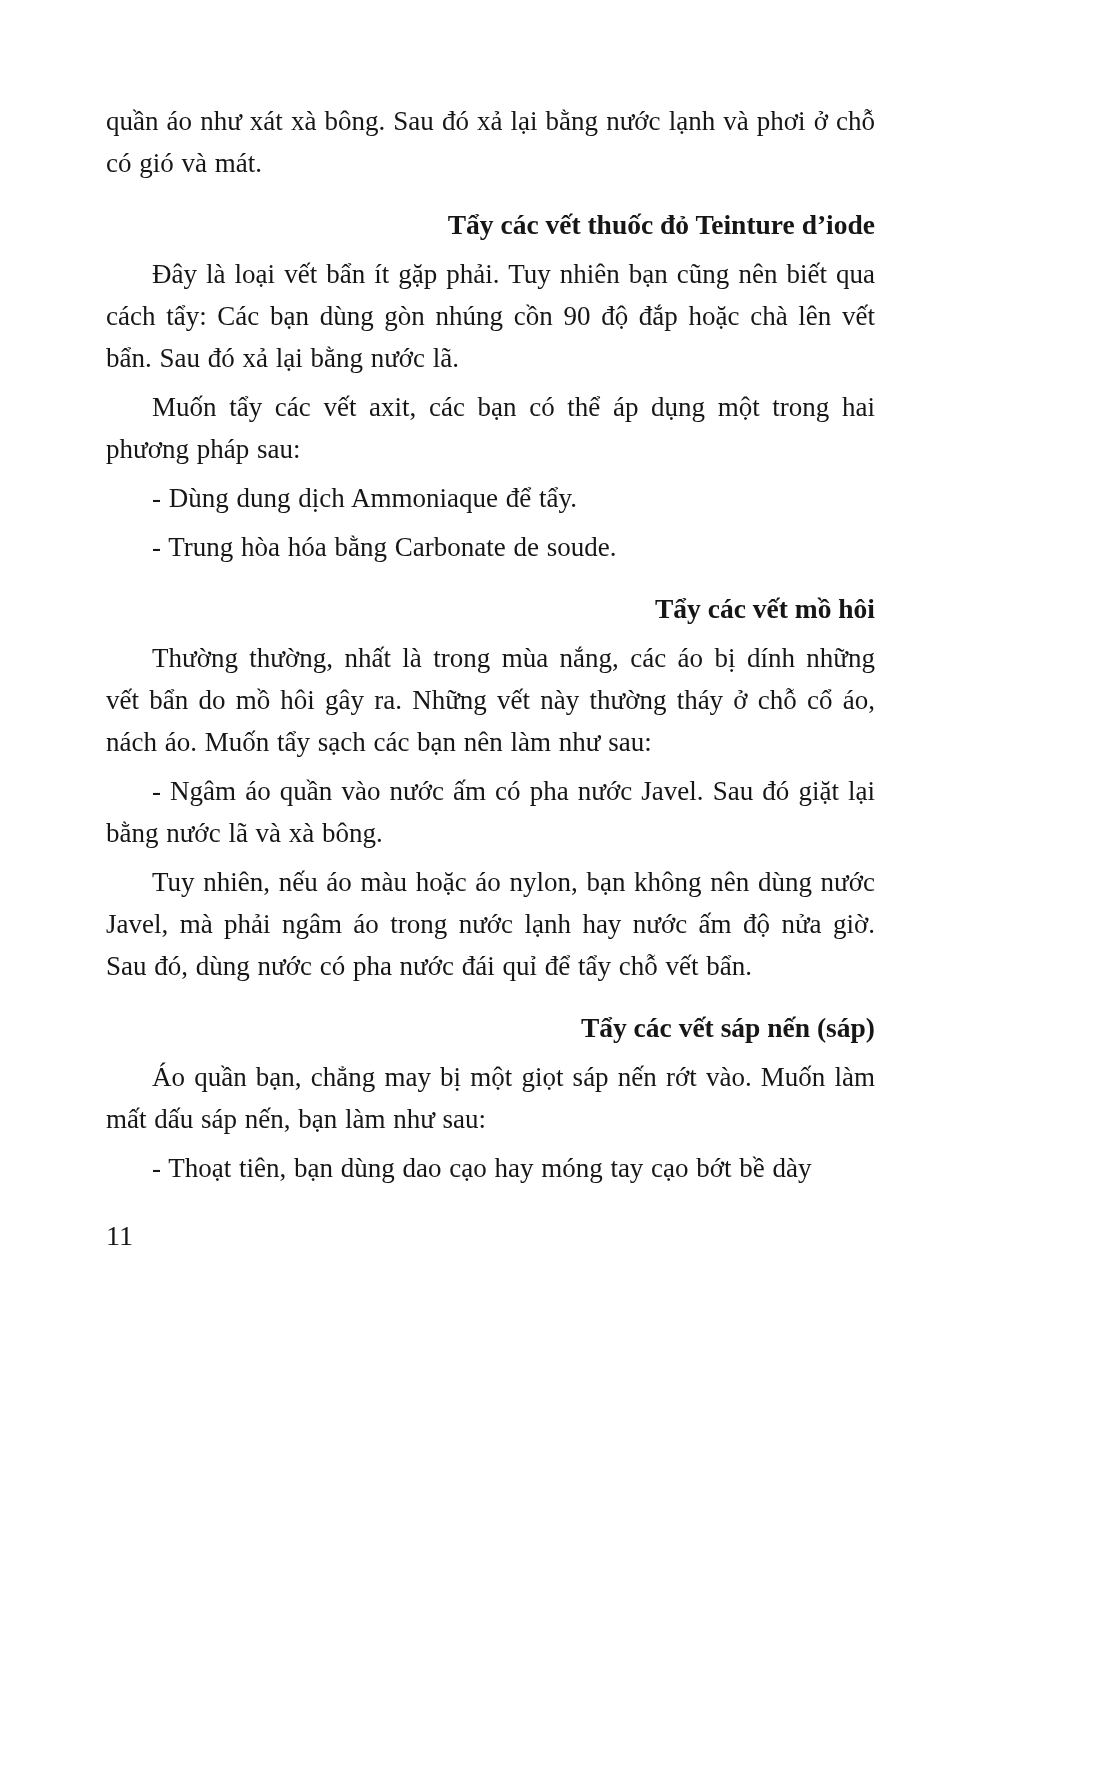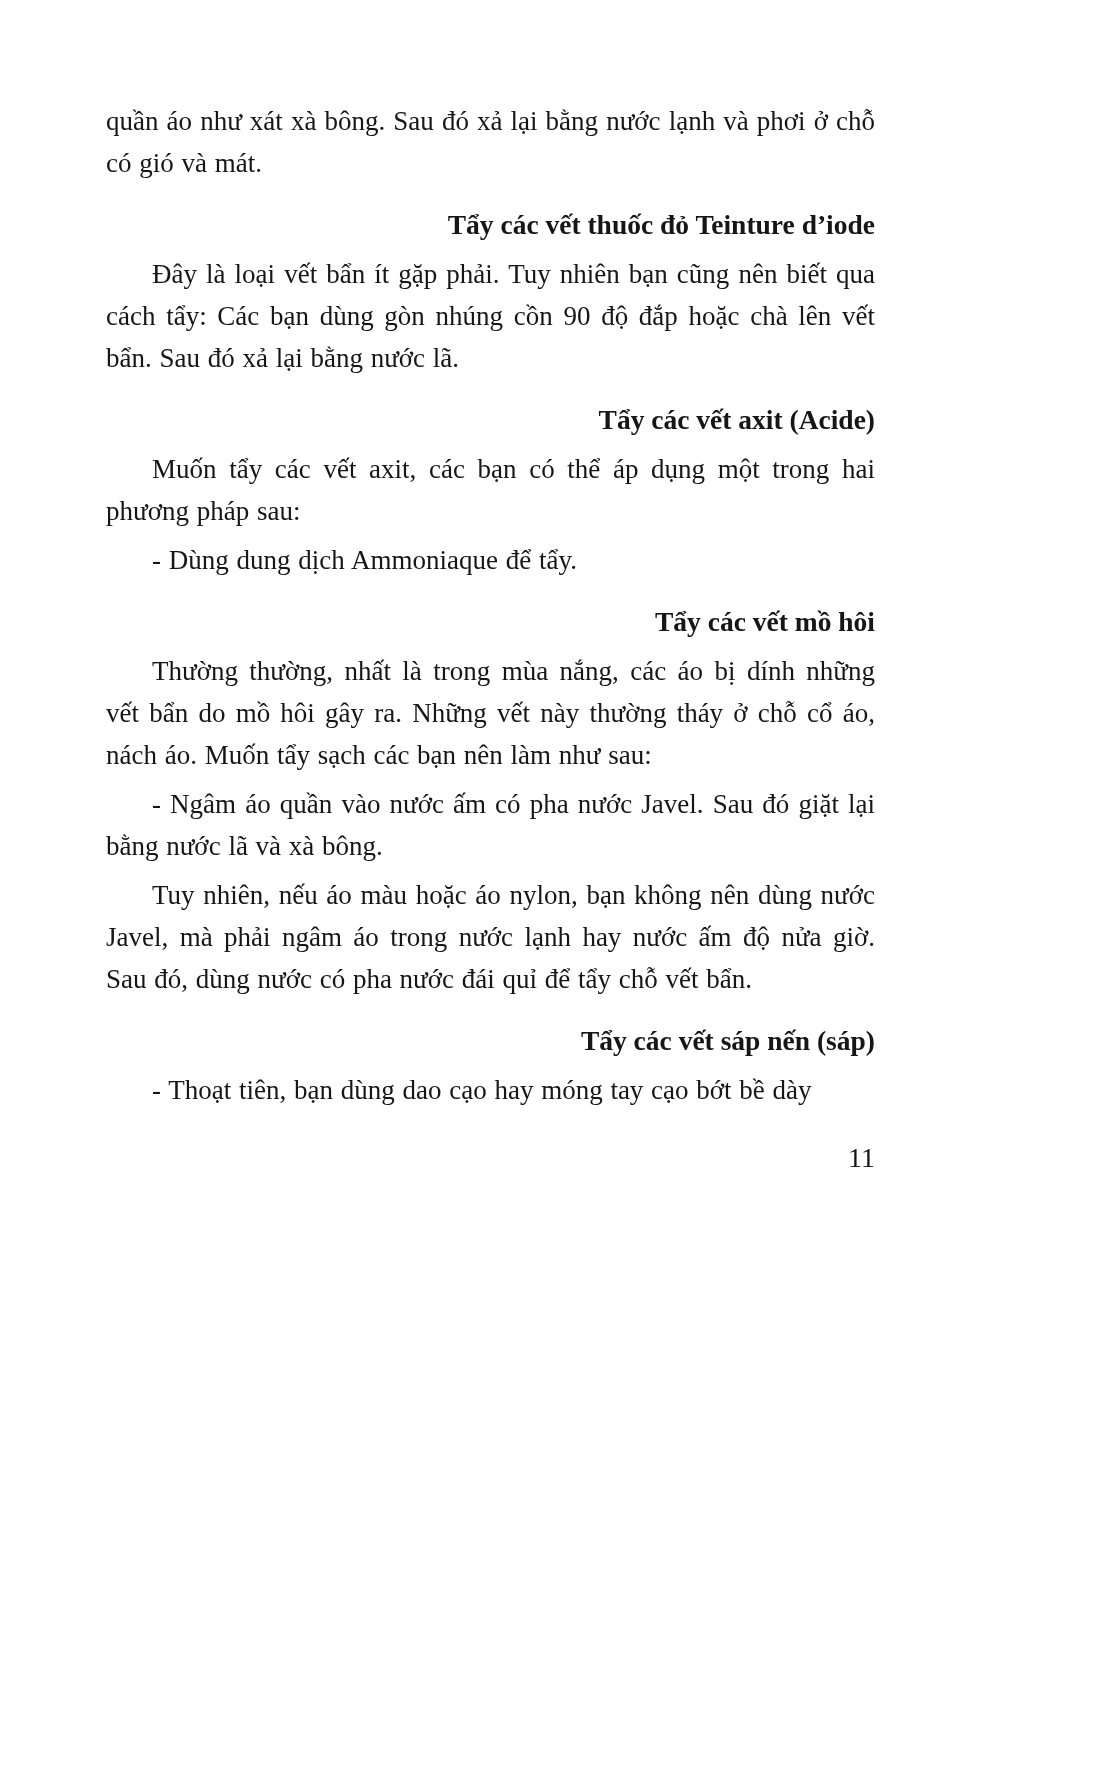--- a/index.html
+++ b/index.html
@@ -28,53 +28,53 @@
   .para.indent { text-indent: 46px; }
   .heading {
     font-size: 27.5px;
     line-height: 42px;
     font-weight: bold;
     text-align: right;
     margin: 20px 0 7px 0;
   }
   .page-number {
     margin-top: 26px;
-    text-align: right;
     font-size: 28px;
     line-height: 42px;
   }
 </style>
 </head>
 <body>
 
 <main class="page">
 
   <p class="para">quần áo như xát xà bông. Sau đó xả lại bằng nước lạnh và phơi ở chỗ có gió và mát.</p>
 
   <h2 class="heading">Tẩy các vết thuốc đỏ Teinture d’iode</h2>
 
   <p class="para indent">Đây là loại vết bẩn ít gặp phải. Tuy nhiên bạn cũng nên biết qua cách tẩy: Các bạn dùng gòn nhúng cồn 90 độ đắp hoặc chà lên vết bẩn. Sau đó xả lại bằng nước lã.</p>
 
-  <h2 class="heading">Tẩy các vết axit (Acide)</h2>
 
   <p class="para indent">Muốn tẩy các vết axit, các bạn có thể áp dụng một trong hai phương pháp sau:</p>
 
   <p class="para indent">- Dùng dung dịch Ammoniaque để tẩy.</p>
 
+  <p class="para indent">- Trung hòa hóa bằng Carbonate de soude.</p>
 
 
 
   <h2 class="heading">Tẩy các vết mồ hôi</h2>
 
   <p class="para indent">Thường thường, nhất là trong mùa nắng, các áo bị dính những vết bẩn do mồ hôi gây ra. Những vết này thường tháy ở chỗ cổ áo, nách áo. Muốn tẩy sạch các bạn nên làm như sau:</p>
 
   <p class="para indent">- Ngâm áo quần vào nước ấm có pha nước Javel. Sau đó giặt lại bằng nước lã và xà bông.</p>
 
   <p class="para indent">Tuy nhiên, nếu áo màu hoặc áo nylon, bạn không nên dùng nước Javel, mà phải ngâm áo trong nước lạnh hay nước ấm độ nửa giờ. Sau đó, dùng nước có pha nước đái quỉ để tẩy chỗ vết bẩn.</p>
 
   <h2 class="heading">Tẩy các vết sáp nến (sáp)</h2>
 
+  <p class="para indent">Áo quần bạn, chẳng may bị một giọt sáp nến rớt vào. Muốn làm mất dấu sáp nến, bạn làm như sau:</p>
 
   <p class="para indent">- Thoạt tiên, bạn dùng dao cạo hay móng tay cạo bớt bề dày</p>
 
   <div class="page-number">11</div>
 
 </main>
 
 </body></html>

